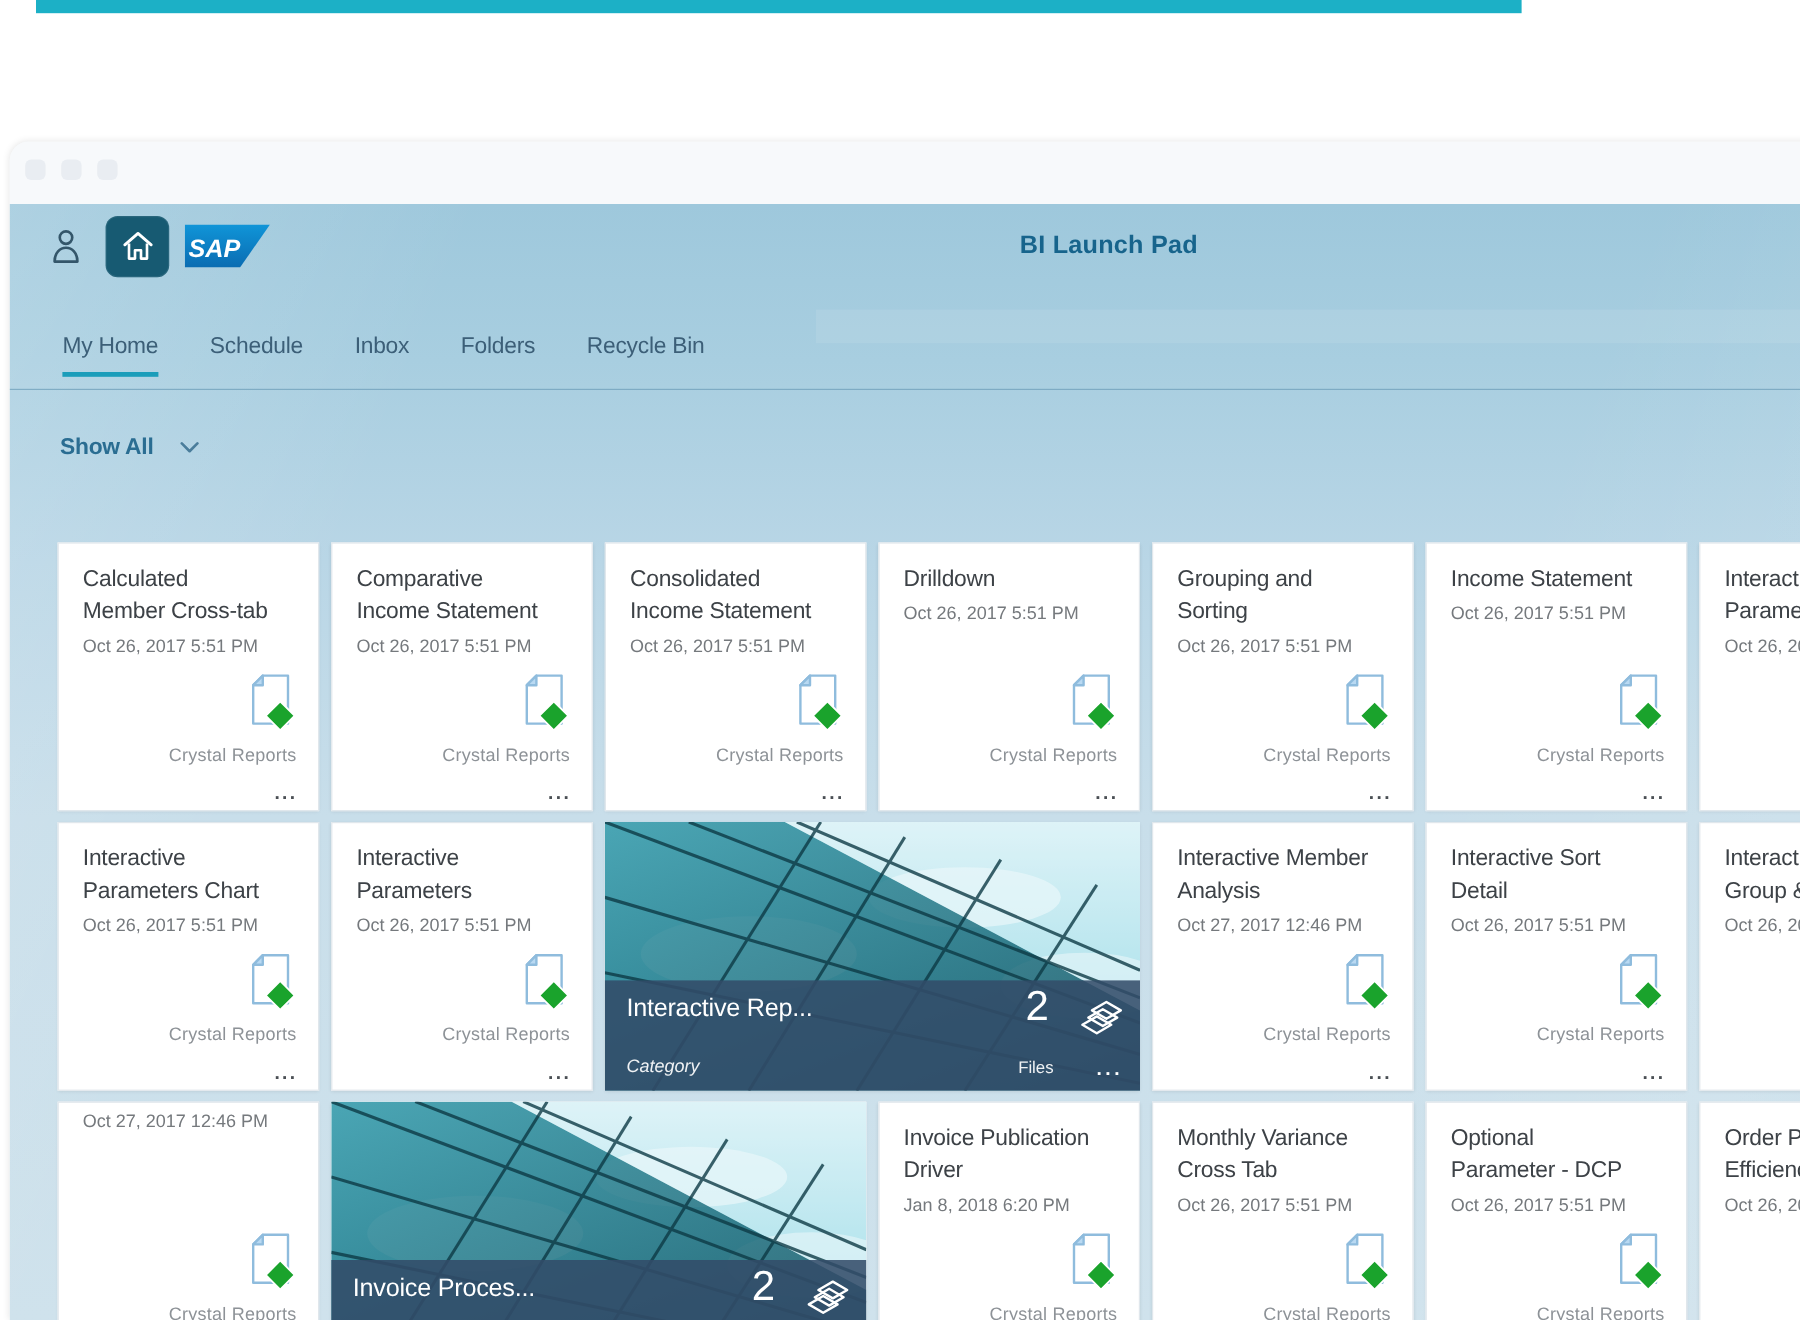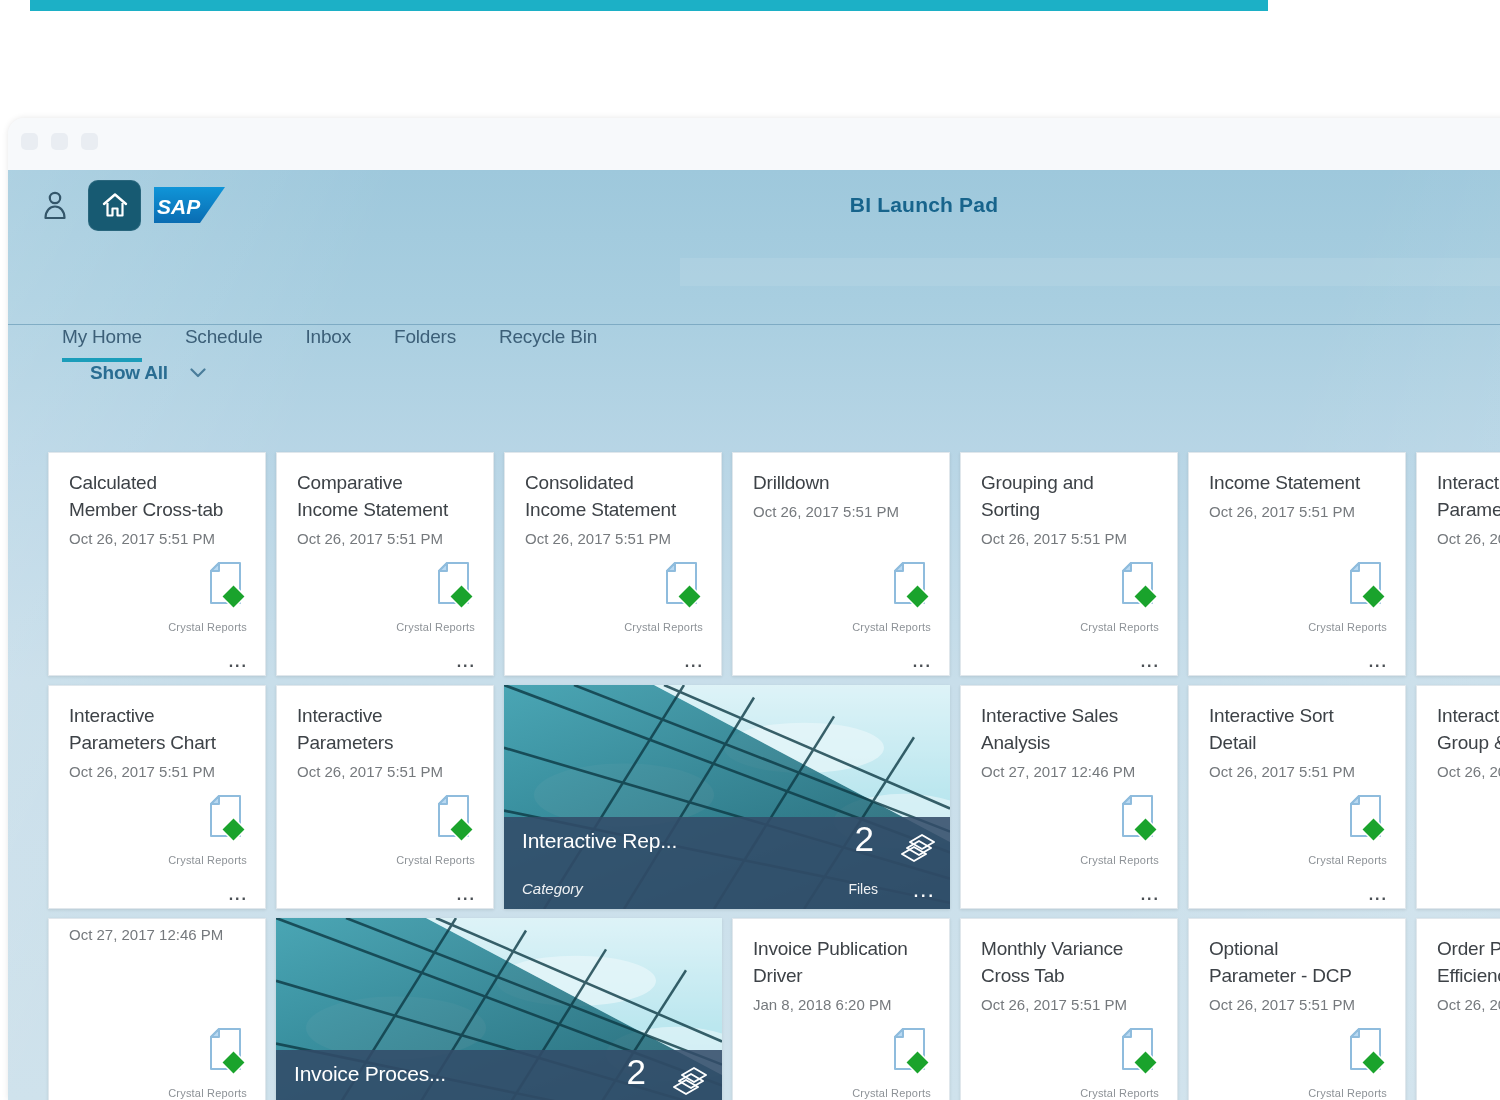--- a/index.html
+++ b/index.html
@@ -46,41 +46,41 @@
     box-shadow:inset 0 0 0 1px rgba(255,255,255,.08);
   }
   .sap-logo{margin-left:13px;width:71px;height:36px;}
   .app-title{
     position:absolute;left:0;right:0;top:0;height:70px;
     display:flex;align-items:center;justify-content:center;
     font-size:21px;font-weight:600;color:#17648c;letter-spacing:.2px;
   }
 
   
-  .tabs{position:absolute;left:54px;top:108px;display:flex;gap:43px;margin-top:48px;}
+  .tabs{position:absolute;left:44px;top:108px;display:flex;gap:43px;}
   .tab{font-size:19px;color:#3c5f78;letter-spacing:-.2px;cursor:pointer;position:relative;padding-bottom:14px;}
   .tab.active::after{content:"";position:absolute;left:0;right:0;bottom:0;height:4px;background:#1b9dba;}
   .tabs-separator{position:absolute;left:0;width:100%;top:154px;height:1px;background:#6f9fb9;opacity:.75;}
 
   
-  .show-all{position:absolute;left:42px;top:192px;display:flex;align-items:center;gap:22px;cursor:pointer;margin-left:40px;}
+  .show-all{position:absolute;left:42px;top:192px;display:flex;align-items:center;gap:22px;cursor:pointer;}
   .show-all-label{font-size:19px;font-weight:600;color:#2a6d92;letter-spacing:-.2px;}
 
   
   .grid{position:absolute;left:40px;top:282px;display:flex;flex-direction:column;gap:9px;}
   .tile-row{display:flex;gap:10px;}
   .tile{
     width:218px;height:224px;background:#ffffff;box-sizing:border-box;
     border:1px solid #e0e7ec;box-shadow:0 1px 3px rgba(0,0,0,.10);
     position:relative;flex:0 0 auto;cursor:pointer;
   }
   .tile-title{padding:16px 14px 0 20px;font-size:19px;line-height:27px;color:#3d4247;letter-spacing:-.2px;}
   .tile-date{padding:7px 14px 0 20px;font-size:15px;color:#75797d;}
   .doc-icon{position:absolute;right:17px;top:108px;}
-  .doc-type-label{position:absolute;right:18px;top:168px;font-size:11px;color:#8d9297;letter-spacing:.2px;}
+  .doc-type-label{position:absolute;right:18px;top:168px;font-size:15px;color:#8d9297;letter-spacing:.2px;}
   .tile-menu{
     position:absolute;right:17px;bottom:6px;font-size:16px;font-weight:700;
     color:#4a4f54;letter-spacing:2px;line-height:14px;
   }
 
   
   .tile.category{width:446px;overflow:hidden;border:none;}
   .cat-img{position:absolute;inset:0;width:100%;height:100%;}
   .cat-overlay{position:absolute;left:0;right:0;bottom:0;height:92px;background:rgba(50,76,105,.87);}
   .cat-title{position:absolute;left:18px;top:12px;font-size:21px;color:#ffffff;letter-spacing:-.2px;text-align:center;}
@@ -334,21 +334,21 @@
             <polygon points="7,17 19,10 31,17 19,24"></polygon>
             <polygon points="12,11 24,4 36,11 24,18" transform="translate(-2,0)"></polygon>
           </g>
         </svg>
       </div>
       <div class="cat-menu">...</div>
     </div>
   </div>
           <div class="tile">
     <div class="tile-title">
-              <div>Interactive Sales</div>
+              <div>Interactive Member</div>
               <div>Analysis</div>
             </div>
     <div class="tile-date">Oct 27, 2017 12:46 PM</div>
     <div class="doc-icon">
       <svg width="40" height="50" viewBox="0 0 40 50">
         <path d="M11,2 H32 V42 H3 V10 Z" fill="#ffffff" stroke="#8fbcdd" stroke-width="2" stroke-linejoin="round"></path>
         <path d="M11,2 V10 H3 Z" fill="#b9d9f2" stroke="#8fbcdd" stroke-width="2" stroke-linejoin="round"></path>
         <rect x="17" y="27" width="17" height="17" transform="rotate(45 25.5 35.5)" fill="#1aa32c" stroke="#ffffff" stroke-width="1.5"></rect>
       </svg>
     </div>

